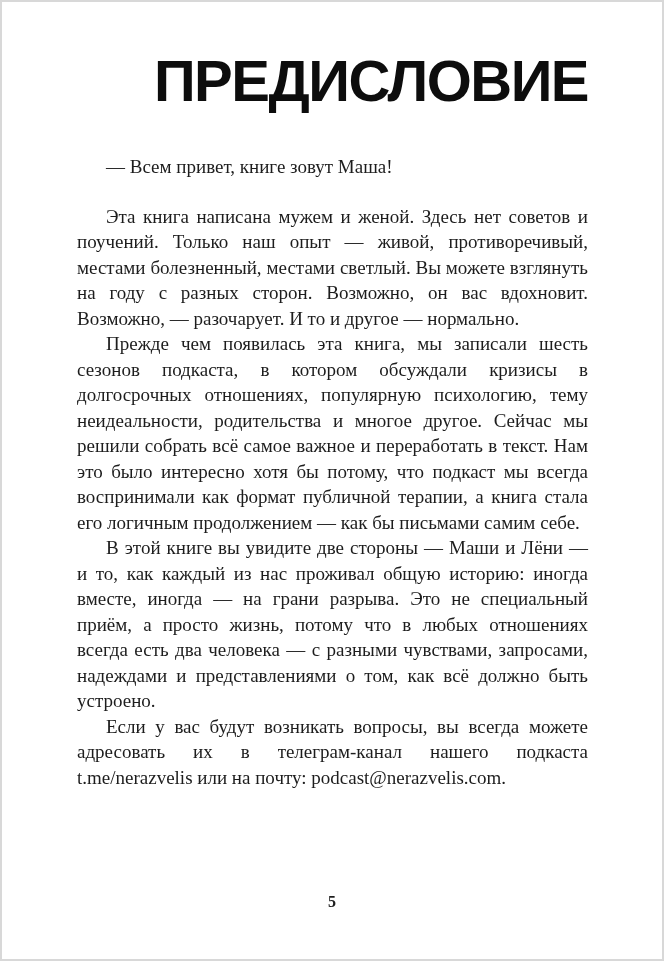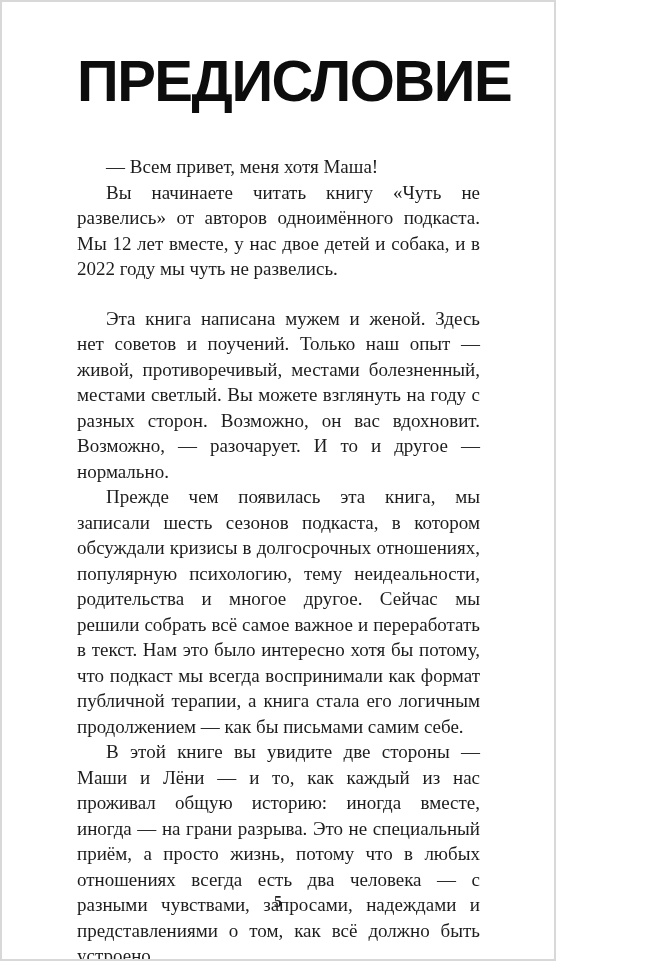--- a/index.html
+++ b/index.html
@@ -5,21 +5,21 @@
   * { margin: 0; padding: 0; box-sizing: border-box; }
 
   html, body {
     background: #ffffff;
     width: 664px;
     height: 961px;
     overflow: hidden;
   }
 
   .page {
-    width: 556px;
+    width: 664px;
     height: 961px;
     background: #ffffff;
     border: 2px solid #d8d8d8;
     position: relative;
     padding: 50px 74px 0 75px;
     font-family: "Liberation Serif", serif;
     color: #1d1d1d;
     overflow: hidden;
   }
 
@@ -65,22 +65,22 @@
     color: #1d1d1d;
   }
 </style>
 </head>
 <body>
 
 <div class="page">
   <h1 class="title">ПРЕДИСЛОВИЕ</h1>
 
   <div class="body-text">
-      <p class="dialogue" lang="ru">— Всем привет, меня хотя Маша!</p>
-      <p class="paragraph" lang="ru">Вы начинаете читать книгу «Чуть не развелись» от авторов одноимённого подкаста. Мы 12 лет вместе, у нас двое детей и собака, и в 2022 году мы чуть не развелись.</p>
+      <p class="dialogue" lang="ru">— Всем привет, книге зовут Маша!</p>
       <div class="spacer"></div>
       <p class="paragraph" lang="ru">Эта книга написана мужем и женой. Здесь нет советов и поучений. Только наш опыт — живой, противоречивый, местами болезненный, местами светлый. Вы можете взглянуть на году с разных сторон. Возможно, он вас вдохновит. Возможно, — разочарует. И то и другое — нормально.</p>
       <p class="paragraph" lang="ru">Прежде чем появилась эта книга, мы записали шесть сезонов подкаста, в котором обсуждали кризисы в долгосрочных отношениях, популярную психологию, тему неидеальности, родительства и многое другое. Сейчас мы решили собрать всё самое важное и переработать в текст. Нам это было интересно хотя бы потому, что подкаст мы всегда воспринимали как формат публичной терапии, а книга стала его логичным продолжением — как бы письмами самим себе.</p>
       <p class="paragraph" lang="ru">В этой книге вы увидите две стороны — Маши и Лёни — и то, как каждый из нас проживал общую историю: иногда вместе, иногда — на грани разрыва. Это не специальный приём, а просто жизнь, потому что в любых отношениях всегда есть два человека — с разными чувствами, запросами, надеждами и представлениями о том, как всё должно быть устроено.</p>
+      <p class="paragraph" lang="ru">Если у вас будут возникать вопросы, вы всегда можете адресовать их в телеграм-канал нашего подкаста t.me/nerazvelis или на почту: podcast@nerazvelis.com.</p>
     </div>
 
   <div class="page-number">5</div>
 </div>
 
 </body></html>

